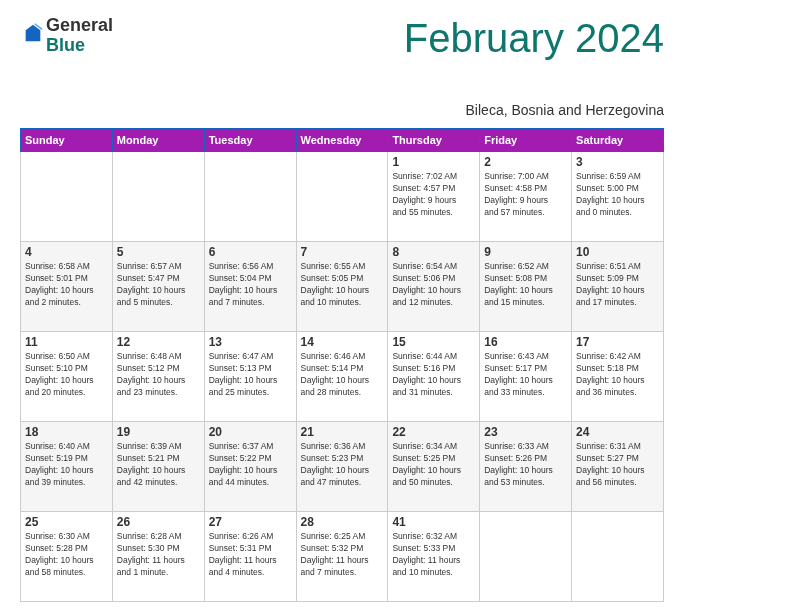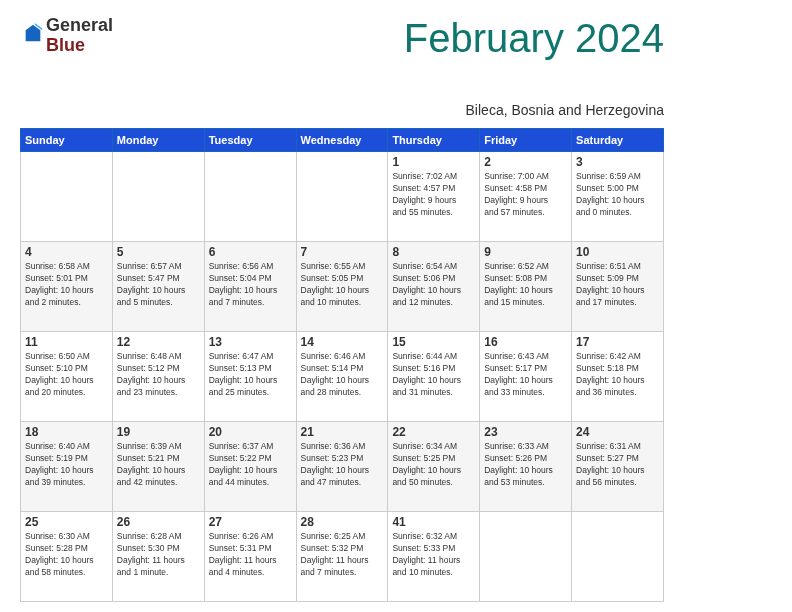--- a/index.html
+++ b/index.html
@@ -27,21 +27,21 @@
       display: flex;
       align-items: center;
       gap: 2px;
     }
     .logo-text {
       font-size: 18px;
       font-weight: bold;
       line-height: 1.1;
     }
     .logo-general { color: #333; }
-    .logo-blue { color: #7f1d1d; }
+    .logo-blue { color: #0f766e; }
     .logo-icon {
       width: 22px;
       height: 22px;
       margin-left: 2px;
     }
     .title-block {
       text-align: right;
     }
     .calendar-title {
       font-size: 40px;
@@ -56,21 +56,21 @@
       font-weight: normal;
       margin-top: 42px;
     }
     .calendar {
       flex: 1;
       border-collapse: collapse;
       width: 100%;
       table-layout: fixed;
     }
     .calendar thead tr th {
-      background-color: #1d4ed8;
+      background-color: #a21caf;
       color: #fff;
       font-size: 11px;
       font-weight: bold;
       padding: 5px 4px;
       text-align: left;
       border: 1px solid #1565c0;
     }
     .calendar tbody tr td {
       border: 1px solid #ccc;
       vertical-align: top;

